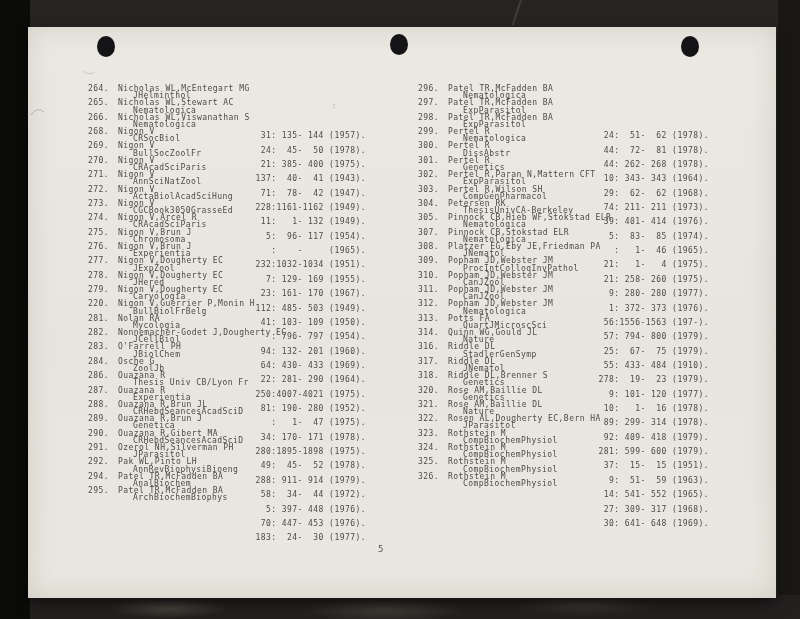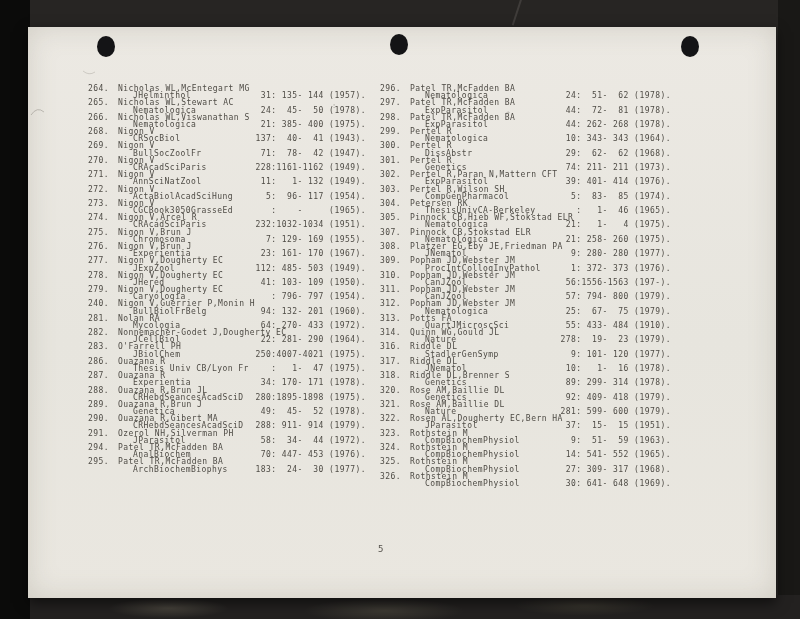--- a/index.html
+++ b/index.html
@@ -31,28 +31,28 @@
   .hole-1{left:69px;top:9px;}
   .hole-2{left:362px;top:7px;}
   .hole-3{left:653px;top:9px;}
 
   .col{
     position:absolute;top:58px;
     font-size:8px;letter-spacing:0.45px;line-height:7.18px;
     color:#4e4b45;
   }
   .col-left{left:60px;width:278px;}
-  .col-right{left:352px;width:291px;}
+  .col-right{left:390px;width:291px;}
   .entry{height:14.36px;}
   .entry .l1{display:flex;white-space:pre;text-align:right;}
   .entry .l1 .num{display:inline-block;width:21px;flex:none;}
   .entry .l1 .authors{padding-left:9px;}
   .entry .l2{display:flex;white-space:pre;}
   .entry .l2 .journal{padding-left:45px;flex:none;text-align:center;}
-  .entry .l2 .ref{margin-left:auto;}
+  .entry .l2 .ref{margin-left:auto;margin-top:40px;}
 
   .page-number{
     position:absolute;left:343px;top:517px;width:20px;text-align:center;
     font-size:9px;color:#55524c;letter-spacing:0.4px;
   }
   .speck{position:absolute;font-size:7px;color:#5a574f;}
   .speck-1{left:304px;top:75px;opacity:0.55;}
   .speck-2{left:478px;top:82px;opacity:0.4;}
   .pencil-mark{position:absolute;opacity:0.4;}
   .pencil-1{left:2px;top:78px;}
@@ -213,33 +213,33 @@
     <div class="l1">
       <span class="num">279.</span><span class="authors">Nigon V,Dougherty EC</span>
     </div>
     <div class="l2">
       <span class="journal">Caryologia</span><span class="ref">   : 796- 797 (1954).</span>
     </div>
   </div>
 
   <div class="entry">
     <div class="l1">
-      <span class="num">240.</span><span class="authors">Nigon V,Guerrier P,Monin H</span>
+      <span class="num">220.</span><span class="authors">Nigon V,Guerrier P,Monin H</span>
     </div>
     <div class="l2">
       <span class="journal">BullBiolFrBelg</span><span class="ref"> 94: 132- 201 (1960).</span>
     </div>
   </div>
 
   <div class="entry">
     <div class="l1">
       <span class="num">281.</span><span class="authors">Nolan RA</span>
     </div>
     <div class="l2">
-      <span class="journal">Mycologia</span><span class="ref"> 64: 270- 433 (1972).</span>
+      <span class="journal">Mycologia</span><span class="ref"> 64: 430- 433 (1969).</span>
     </div>
   </div>
 
   <div class="entry">
     <div class="l1">
       <span class="num">282.</span><span class="authors">Nonnemacher-Godet J,Dougherty EC</span>
     </div>
     <div class="l2">
       <span class="journal">JCellBiol</span><span class="ref"> 22: 281- 290 (1964).</span>
     </div>
@@ -247,20 +247,28 @@
 
   <div class="entry">
     <div class="l1">
       <span class="num">283.</span><span class="authors">O'Farrell PH</span>
     </div>
     <div class="l2">
       <span class="journal">JBiolChem</span><span class="ref">250:4007-4021 (1975).</span>
     </div>
   </div>
 
+  <div class="entry">
+    <div class="l1">
+      <span class="num">284.</span><span class="authors">Osche G</span>
+    </div>
+    <div class="l2">
+      <span class="journal">ZoolJb</span><span class="ref"> 81: 190- 280 (1952).</span>
+    </div>
+  </div>
 
   <div class="entry">
     <div class="l1">
       <span class="num">286.</span><span class="authors">Ouazana R</span>
     </div>
     <div class="l2">
       <span class="journal">Thesis Univ CB/Lyon Fr</span><span class="ref">   :   1-  47 (1975).</span>
     </div>
   </div>
 
@@ -302,20 +310,28 @@
 
   <div class="entry">
     <div class="l1">
       <span class="num">291.</span><span class="authors">Ozerol NH,Silverman PH</span>
     </div>
     <div class="l2">
       <span class="journal">JParasitol</span><span class="ref"> 58:  34-  44 (1972).</span>
     </div>
   </div>
 
+  <div class="entry">
+    <div class="l1">
+      <span class="num">292.</span><span class="authors">Pak WL,Pinto LH</span>
+    </div>
+    <div class="l2">
+      <span class="journal">AnnRevBiophysiBioeng</span><span class="ref">  5: 397- 448 (1976).</span>
+    </div>
+  </div>
 
   <div class="entry">
     <div class="l1">
       <span class="num">294.</span><span class="authors">Patel TR,McFadden BA</span>
     </div>
     <div class="l2">
       <span class="journal">AnalBiochem</span><span class="ref"> 70: 447- 453 (1976).</span>
     </div>
   </div>
 

